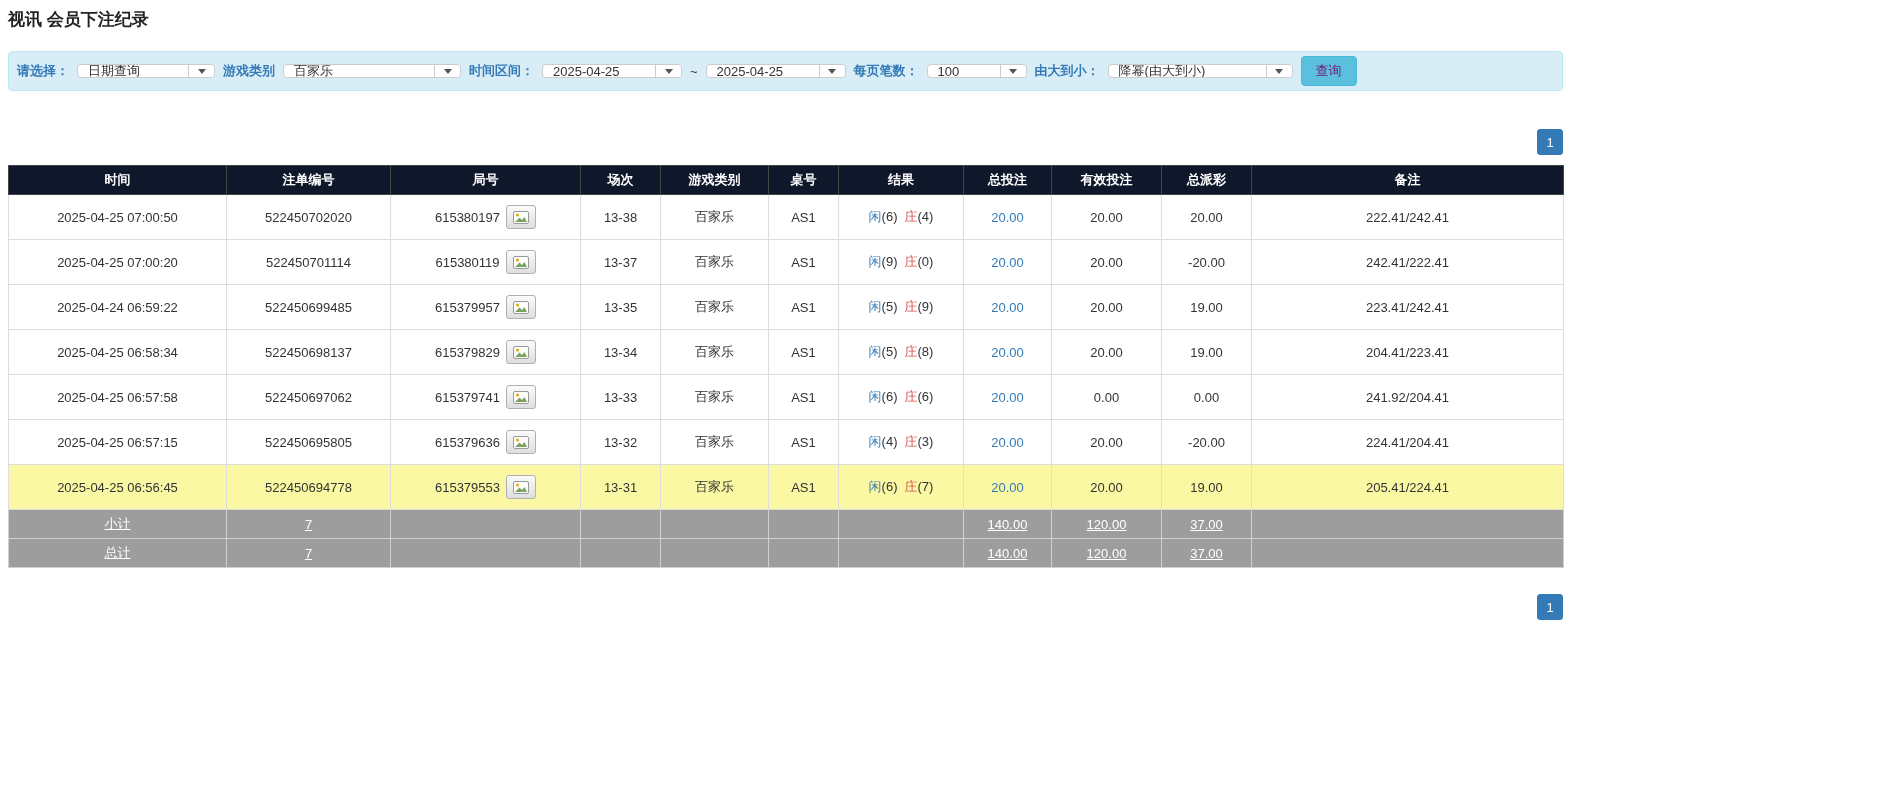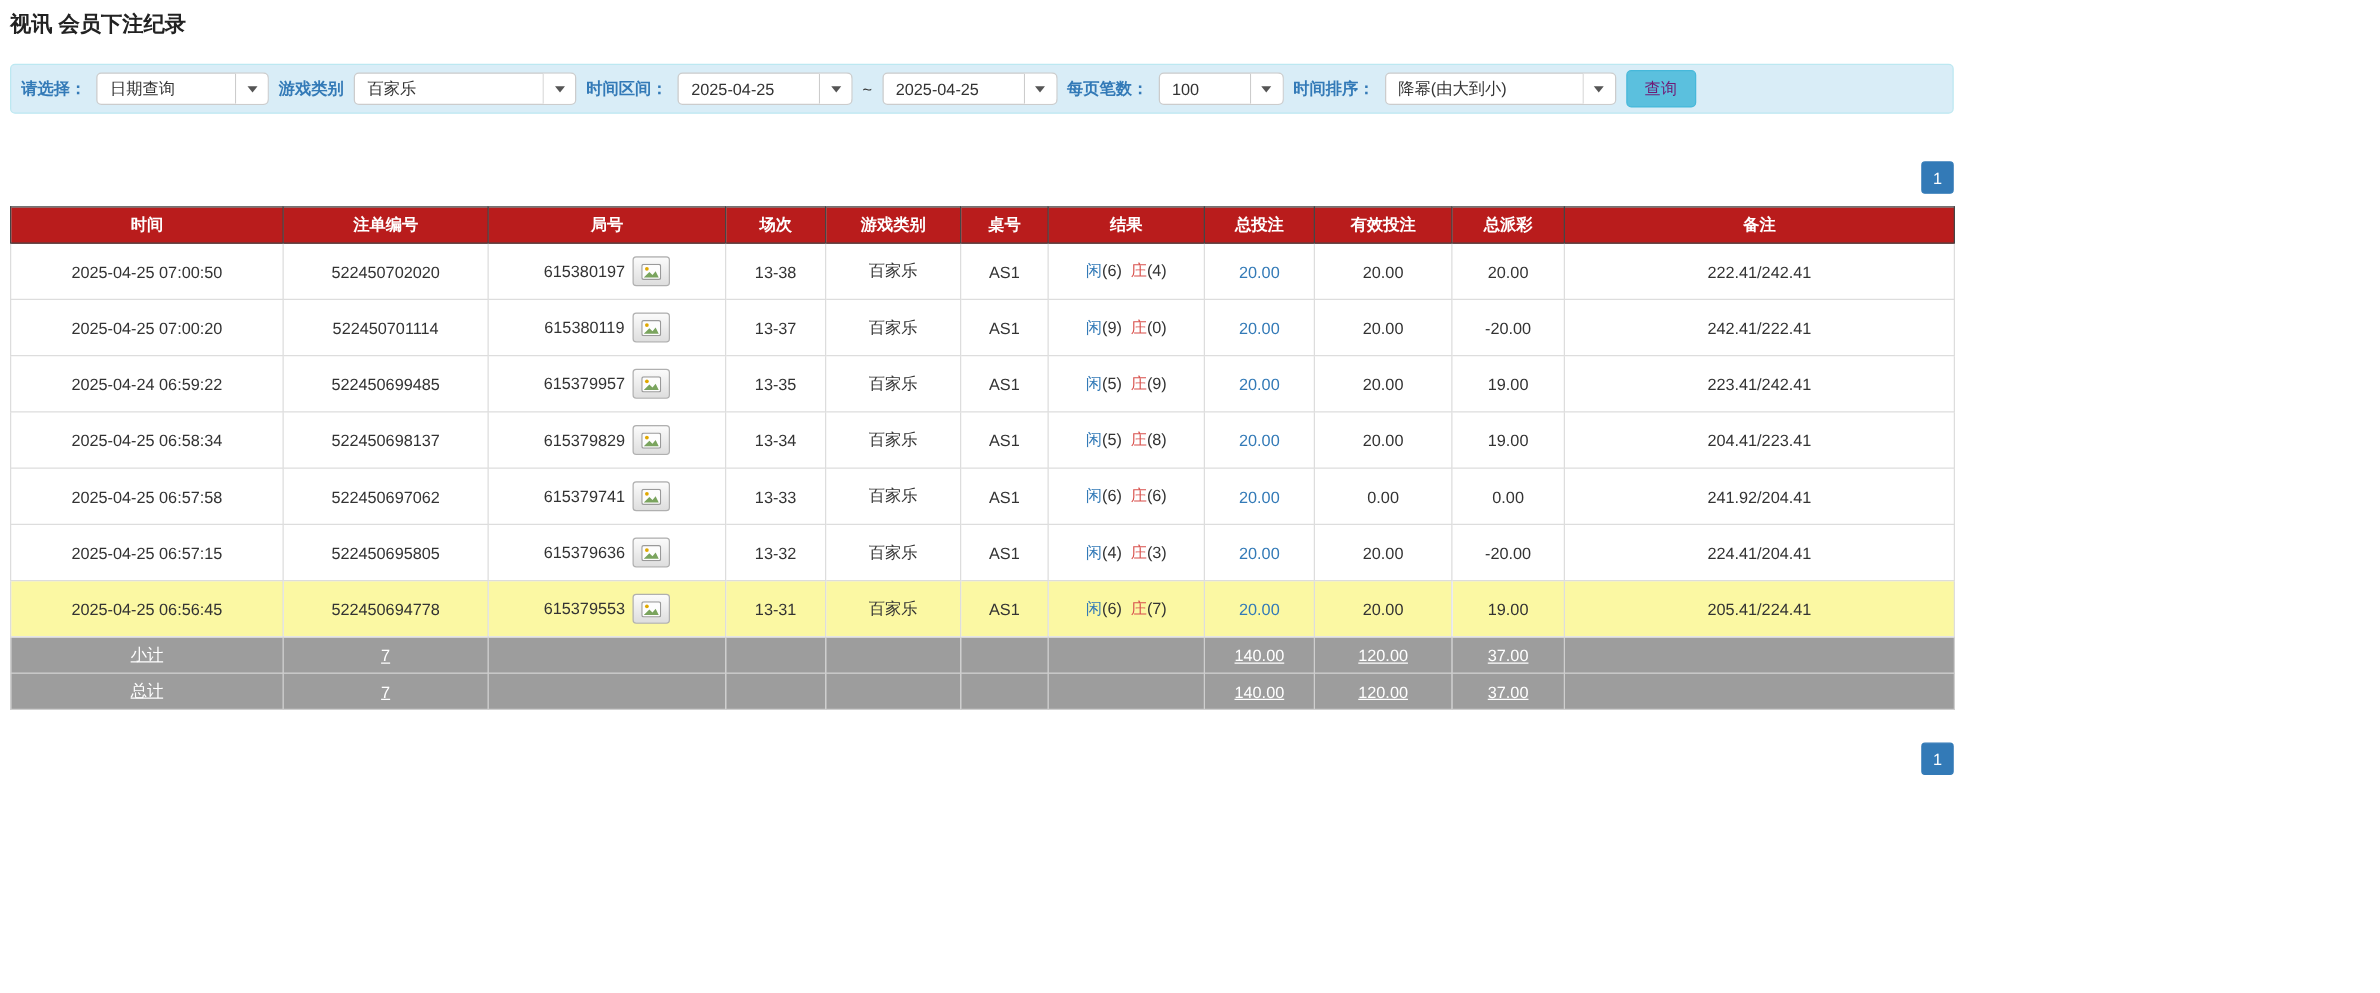--- a/index.html
+++ b/index.html
@@ -15,21 +15,21 @@
 
   
   .filter-bar {
     display: flex; align-items: center; gap: 8px;
     height: 40px; padding: 0 8px;
     background: #d9edf7; border: 1px solid #bce8f1; border-radius: 4px;
     margin-bottom: 12px;
   }
   .flabel { color: #337ab7; font-weight: bold; white-space: nowrap; }
   .combo {
-    display: flex; align-items: stretch; height: 26px;
+    display: flex; align-items: stretch; height: 14px;
     background: #fff; border: 1px solid #ccc; border-radius: 4px; cursor: pointer;
   }
   .combo-val { flex: 1; display: flex; align-items: center; padding: 0 10px; color: #333; white-space: nowrap; overflow: hidden; }
   .combo-btn { width: 26px; display: flex; align-items: center; justify-content: center; border-left: 1px solid #ccc; background: #fff; border-radius: 0 4px 4px 0; }
   .caret { width: 0; height: 0; border-left: 4px solid transparent; border-right: 4px solid transparent; border-top: 5px solid #555; }
   .w-qt { width: 138px; } .w-game { width: 178px; } .w-date { width: 140px; } .w-size { width: 100px; } .w-sort { width: 185px; }
   .tilde { color: #333; }
   .search-btn {
     height: 30px; padding: 0 14px; background: #5bc0de; border: 1px solid #46b8da;
     border-radius: 4px; color: #701a75; font-size: 13px; cursor: pointer; font-family: inherit;
@@ -51,21 +51,21 @@
   .page-btn {
     min-width: 26px; height: 26px; padding: 0 4px;
     display: flex; align-items: center; justify-content: center;
     background: #337ab7; border: 1px solid #337ab7; border-radius: 3px;
     color: #fff; cursor: pointer;
   }
 
   
   table.records { width: 1555px; border-collapse: collapse; table-layout: fixed; font-size: 13px; }
   table.records th {
-    background: #b91c1c; color: #fff; font-weight: bold; height: 29px;
+    background: #0f172a; color: #fff; font-weight: bold; height: 29px;
     text-align: center; border: 1px solid #454545; padding: 0 16px;
   }
   table.records tbody td {
     height: 45px; text-align: center; border: 1px solid #ddd;
     background: #fff; color: #333; padding: 0 4px; overflow: hidden;
   }
   table.records tbody tr.highlight td { background: #fbf8a3; }
   table.records tfoot td {
     height: 29px; background: #9d9d9d; color: #fff; text-align: center;
     border: 1px solid #cfcfcf; padding: 0 4px; text-decoration: underline;
@@ -125,21 +125,21 @@
     </div>
 
     <span class="flabel">每页笔数：</span>
     <div class="combo w-size">
       <span class="combo-val">100</span>
       <span class="combo-btn">
           <i class="caret"></i>
         </span>
     </div>
 
-    <span class="flabel">时间排序：</span>
+    <span class="flabel">由大到小：</span>
     <div class="combo w-sort">
       <span class="combo-val">降幂(由大到小)</span>
       <span class="combo-btn">
           <i class="caret"></i>
         </span>
     </div>
 
     <button class="search-btn">查询</button>
   </div>
 

